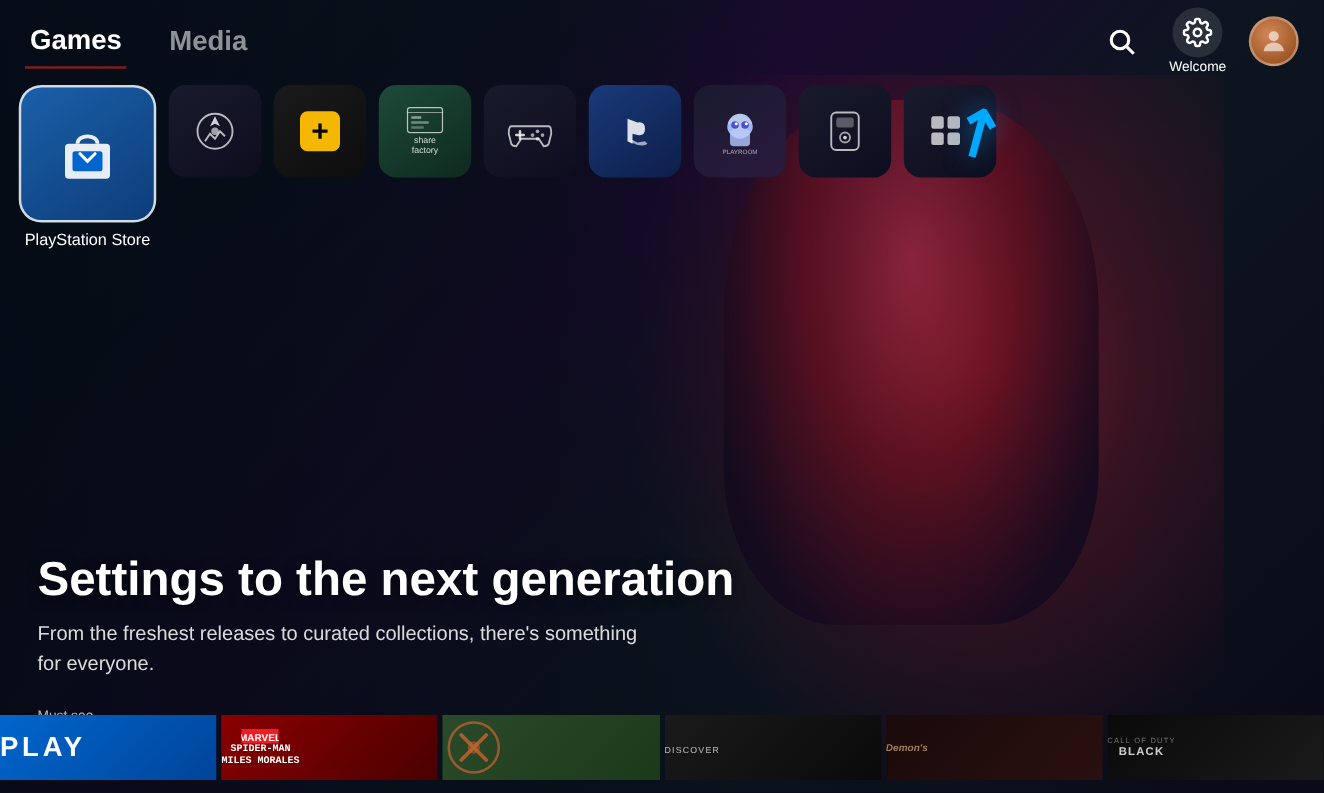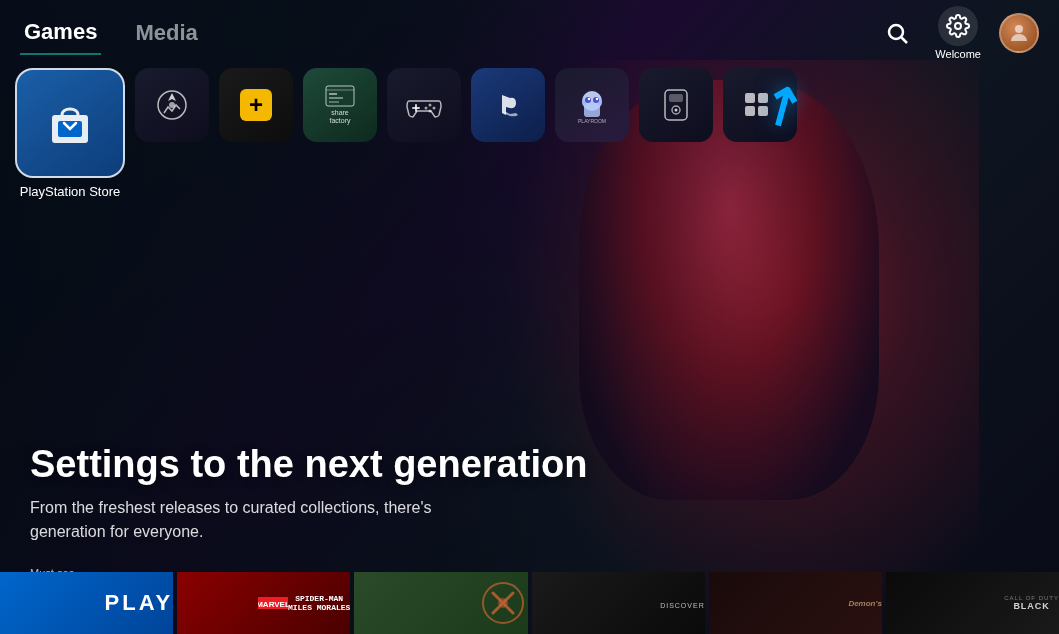--- a/index.html
+++ b/index.html
@@ -81,21 +81,21 @@
     .nav-tab {
       font-size: 22px;
       font-weight: 600;
       color: #fff;
       cursor: pointer;
       padding: 8px 4px;
     }
 
     .nav-tab.active {
       color: #fff;
-      border-bottom: 2px solid #0f766e;
+      border-bottom: 2px solid #7f1d1d;
     }
 
     .nav-tab.inactive {
       color: rgba(255,255,255,0.55);
     }
 
     .nav-right {
       margin-left: auto;
       display: flex;
       align-items: center;
@@ -292,25 +292,25 @@
       left: 0;
       right: 0;
       height: 62px;
       display: flex;
       gap: 4px;
       z-index: 5;
       padding: 0 0;
     }
 
     .game-thumb {
-      height: 62px;
+      height: 52px;
       flex: 1;
       display: flex;
       align-items: center;
-      justify-content: flex-end;
+      justify-content: flex-start;
       overflow: hidden;
       position: relative;
     }
 
     
     .thumb-play {
       background: linear-gradient(135deg, #0066cc, #004499);
     }
 
     .thumb-play-text {
@@ -535,33 +535,33 @@
         <rect x="16" y="16" width="10" height="10" rx="2" fill="rgba(255,255,255,0.7)"></rect>
       </svg>
     </div>
   </div>
 </div>
 
 <div class="arrow-btn">↗</div>
 
 <div class="hero-content">
   <h1 class="hero-title">Settings to the next generation</h1>
-  <p class="hero-subtitle">From the freshest releases to curated collections, there's generation for everyone.</p>
+  <p class="hero-subtitle">From the freshest releases to curated collections, there's something for everyone.</p>
 </div>
 
 <div class="must-see-label">Must see</div>
 
 <div class="game-row">
 
   <div class="game-thumb thumb-play">
     <span class="thumb-play-text">PLAY</span>
   </div>
 
   <div class="game-thumb thumb-spiderman">
-    <div style="display:flex;flex-direction:row;align-items:center;">
+    <div style="display:flex;flex-direction:column;align-items:center;">
       <svg width="30" height="12" viewBox="0 0 30 12">
         <rect width="30" height="12" fill="#ec1d24"></rect>
         <text x="15" y="10" text-anchor="middle" fill="white" font-size="8" font-weight="900">MARVEL</text>
       </svg>
       <span class="thumb-spiderman-text">SPIDER-MAN<br>MILES MORALES</span>
     </div>
   </div>
 
   <div class="game-thumb thumb-gow">
     <svg width="50" height="50" viewBox="0 0 50 50">

